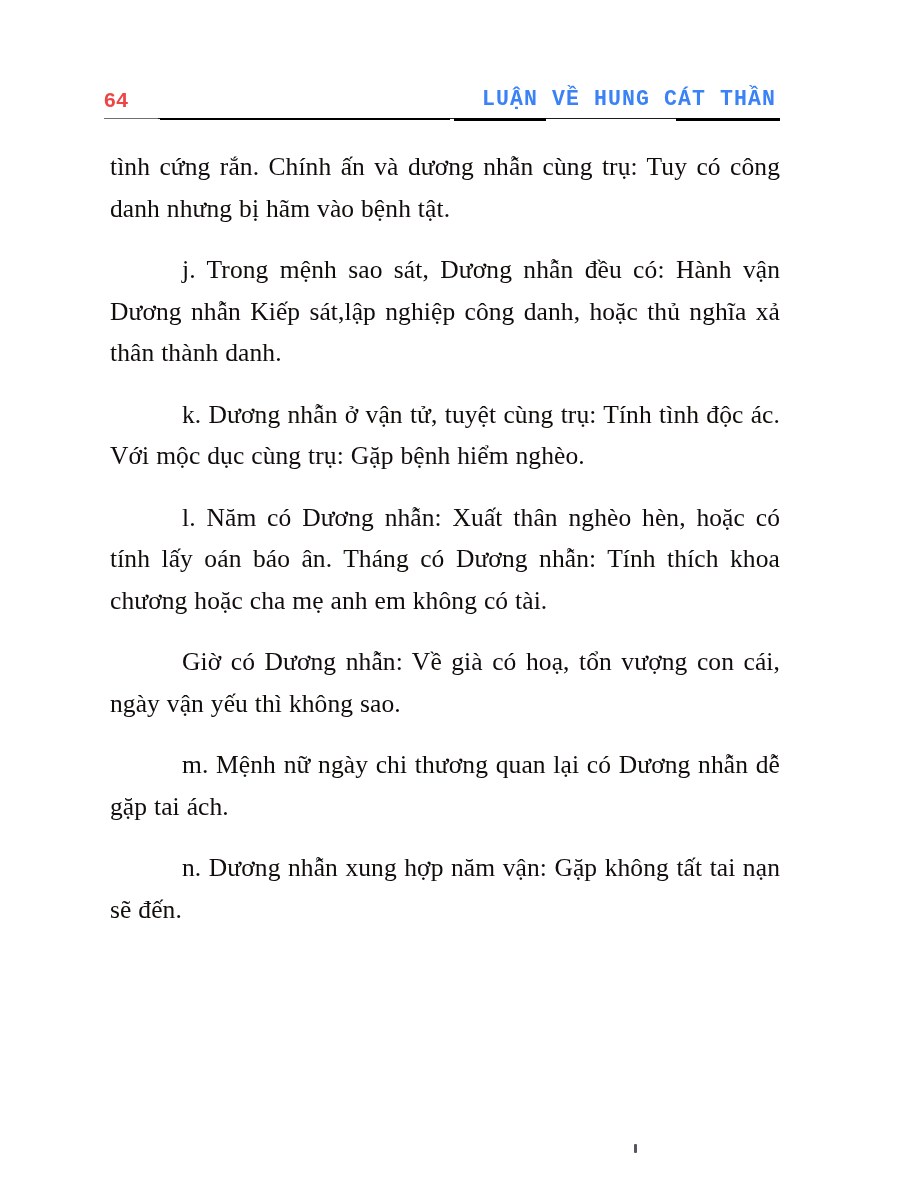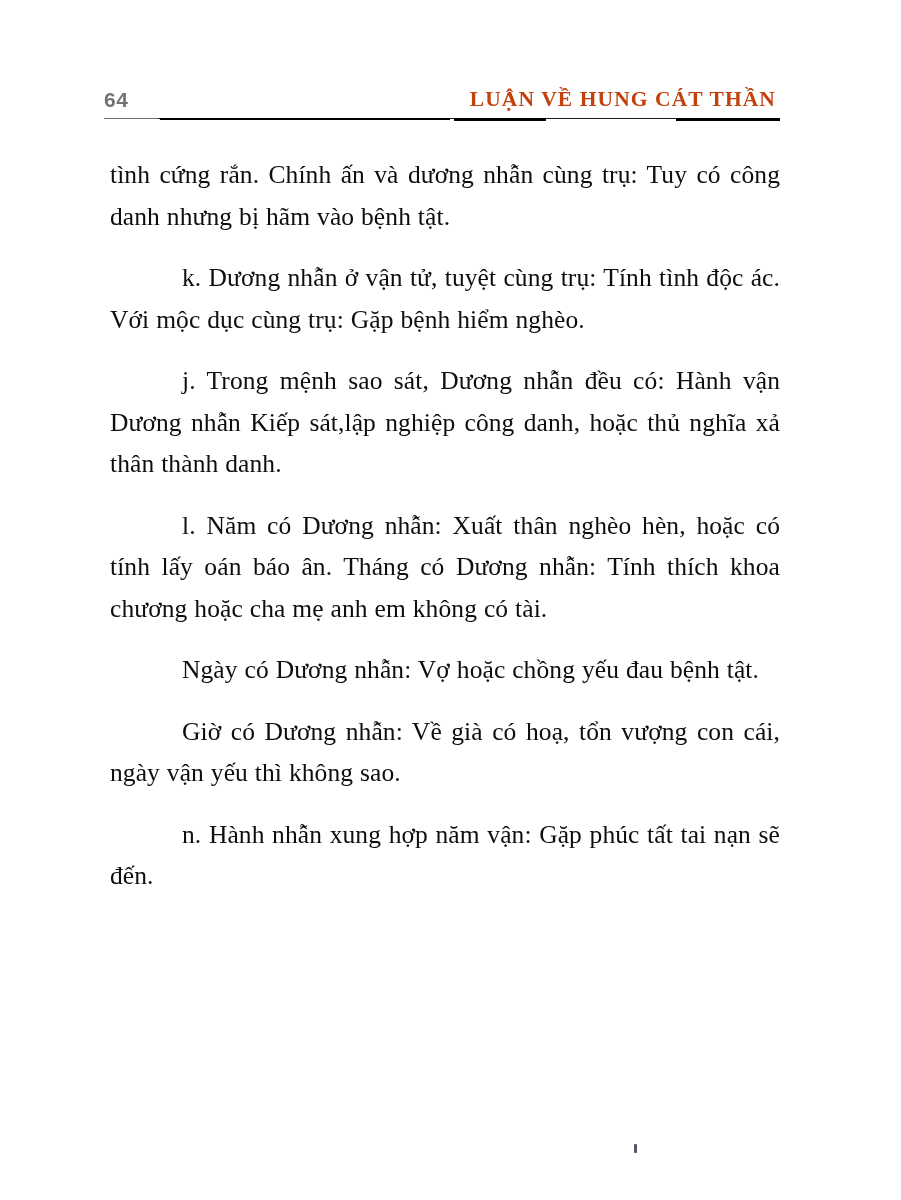--- a/index.html
+++ b/index.html
@@ -31,29 +31,29 @@
     height: 34px;
     display: flex;
     align-items: flex-end;
     justify-content: space-between;
   }
   .folio {
     font-family: "Liberation Sans", "DejaVu Sans", sans-serif;
     font-size: 21px;
     font-weight: 700;
     letter-spacing: 0.5px;
-    color: #737373;
+    color: #ef4444;
     line-height: 1;
   }
   .head-title {
-    font-family: Liberation Serif, serif;
+    font-family: Liberation Mono, monospace;
     font-size: 21.5px;
     font-weight: 700;
     letter-spacing: 1.1px;
-    color: #c2410c;
+    color: #3b82f6;
     line-height: 1;
     white-space: nowrap;
   }
 
   
   .head-rule {
     position: absolute;
     left: 104px;
     top: 117px;
     width: 676px;
@@ -93,21 +93,21 @@
     width: 54px;
     top: 1px;
     height: 1px;
     background: #6f6f6f;
   }
 
   
   .body-text {
     position: absolute;
     left: 110px;
-    top: 154px;
+    top: 146px;
     width: 670px;
   }
   .para {
     margin: 0 0 20px 0;
     font-size: 25.5px;
     line-height: 41.5px;
     text-align: justify;
     text-align-last: left;
     text-indent: 72px;
     letter-spacing: 0.1px;
@@ -143,23 +143,23 @@
   <div class="head-rule">
     <span class="seg"></span>
     <span class="seg faint"></span>
     <span class="seg thick-a"></span>
     <span class="seg thick-b"></span>
     <span class="seg thick-c"></span>
   </div>
 
   <div class="body-text">
       <p class="para no-indent">tình cứng rắn. Chính ấn và dương nhẫn cùng trụ: Tuy có công danh nhưng bị hãm vào bệnh tật.</p>
+      <p class="para">j. Trong mệnh sao sát, Dương nhẫn đều có: Hành vận Dương nhẫn Kiếp sát,lập nghiệp công danh, hoặc thủ nghĩa xả thân thành danh.</p>
       <p class="para">k. Dương nhẫn ở vận tử, tuyệt cùng trụ: Tính tình độc ác. Với mộc dục cùng trụ: Gặp bệnh hiểm nghèo.</p>
-      <p class="para">j. Trong mệnh sao sát, Dương nhẫn đều có: Hành vận Dương nhẫn Kiếp sát,lập nghiệp công danh, hoặc thủ nghĩa xả thân thành danh.</p>
       <p class="para">l. Năm có Dương nhẫn: Xuất thân nghèo hèn, hoặc có tính lấy oán báo ân. Tháng có Dương nhẫn: Tính thích khoa chương hoặc cha mẹ anh em không có tài.</p>
-      <p class="para">Ngày có Dương nhẫn: Vợ hoặc chồng yếu đau bệnh tật.</p>
       <p class="para">Giờ có Dương nhẫn: Về già có hoạ, tổn vượng con cái, ngày vận yếu thì không sao.</p>
-      <p class="para">n. Hành nhẫn xung hợp năm vận: Gặp phúc tất tai nạn sẽ đến.</p>
+      <p class="para">m. Mệnh nữ ngày chi thương quan lại có Dương nhẫn dễ gặp tai ách.</p>
+      <p class="para">n. Dương nhẫn xung hợp năm vận: Gặp không tất tai nạn sẽ đến.</p>
     </div>
 
   <div class="foot-speck"></div>
 
 </div>
 
 </body></html>

